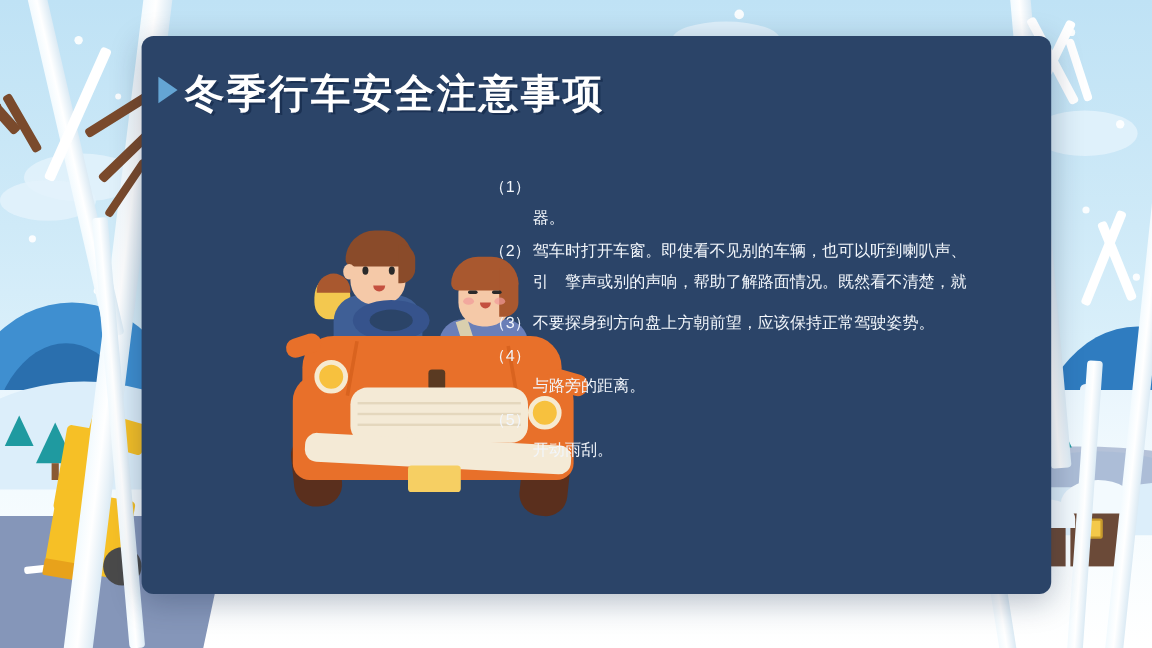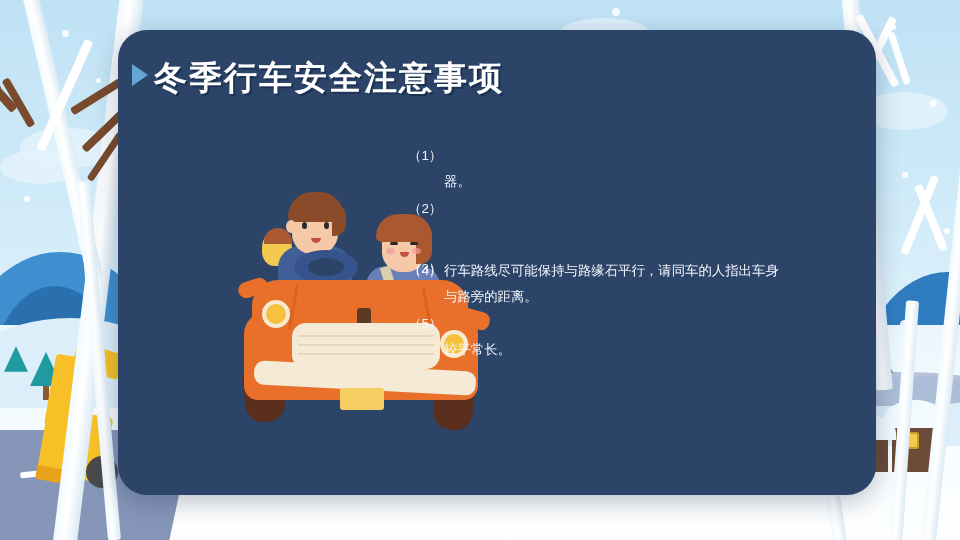--- a/index.html
+++ b/index.html
@@ -115,21 +115,21 @@
   .m-orange { position: absolute; background: #e8a21b; border-radius: 2px; }
 
   
   #card {
     position: absolute;
     left: 118px;
     top: 30px;
     width: 758px;
     height: 465px;
     background: #2b4468;
-    border-radius: 29px;
+    border-radius: 10px;
     box-shadow: 0 6px 26px rgba(10,30,60,.28);
   }
 
   .card-accent {
     position: absolute;
     left: 14px;
     top: 34px;
     width: 0; height: 0;
     border-top: 11px solid transparent;
     border-bottom: 11px solid transparent;
@@ -361,37 +361,38 @@
     <div id="body-text">
 
       <p class="para">
         <span class="num">（1）</span>
         <br>
         <span>器。</span>
       </p>
 
       <p class="para">
         <span class="num">（2）</span>
+        <span>驾车时打开车窗。即使看不见别的车辆，也可以听到喇叭声、</span><br>
+        <span>引　擎声或别的声响，帮助了解路面情况。既然看不清楚，就</span><br>
+      </p>
+
+      <div class="gap"></div>
+
+      <p class="para">
+        <span class="num">（3）</span>
+        <span>不要探身到方向盘上方朝前望，应该保持正常驾驶姿势。</span>
+      </p>
+
+      <p class="para">
+        <span class="num">（4）</span>
         <br>
-        <br>
-      </p>
-
-      <div class="gap"></div>
-
-      <p class="para">
-        <span class="num">（3）</span>
-      </p>
-
-      <p class="para">
-        <span class="num">（4）</span>
-        <span>行车路线尽可能保持与路缘石平行，请同车的人指出车身</span><br>
         <span>与路旁的距离。</span>
       </p>
 
       <p class="para">
         <span class="num">（5）</span>
         <br>
-        <span>较平常长。</span>
+        <span>开动雨刮。</span>
       </p>
 
     </div>
   </div>
 </div>
 
 </body></html>

